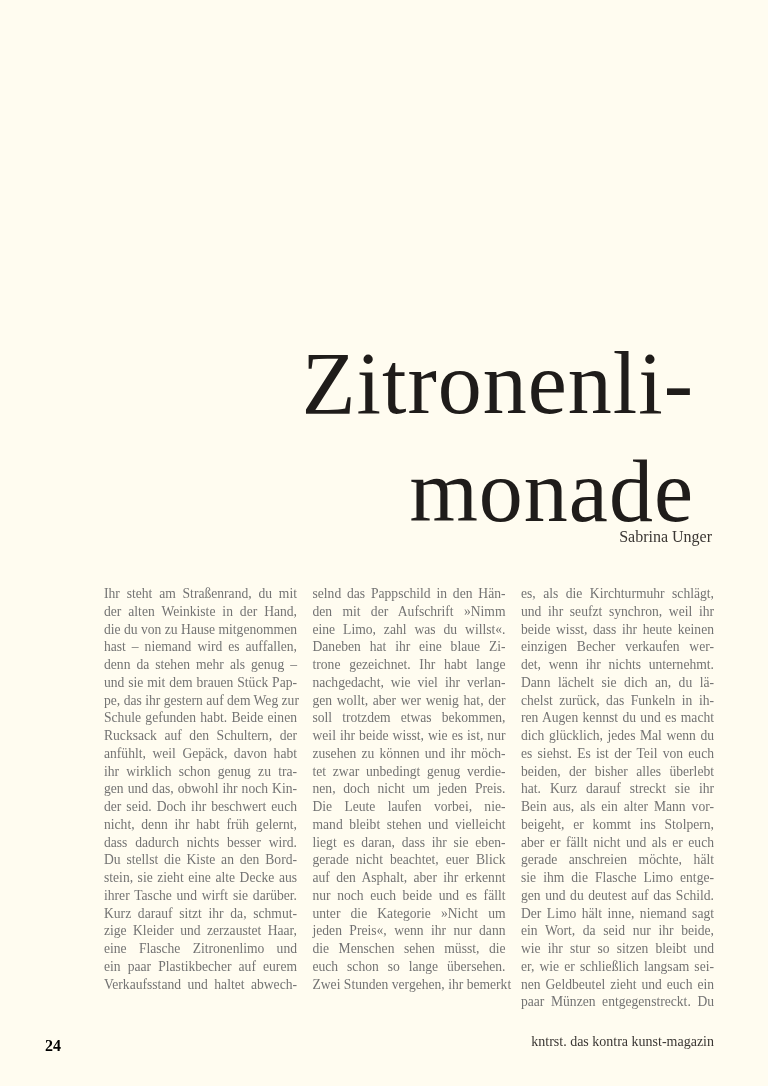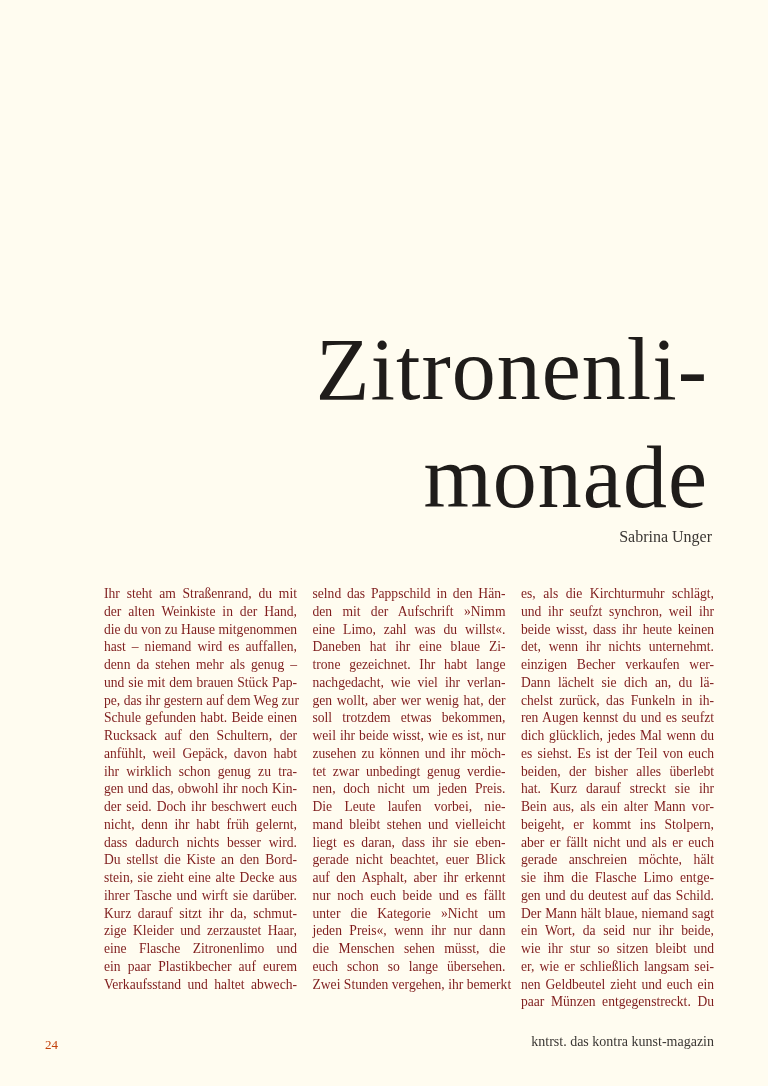--- a/index.html
+++ b/index.html
@@ -18,21 +18,21 @@
     .title {
       position: absolute;
       right: 56px;
       top: 312px;
       text-align: right;
       font-size: 88px;
       line-height: 108px;
       color: #1f1c1a;
       font-weight: normal;
       letter-spacing: 1px;
-      margin: 4px;
+      margin: 18px;
     }
     .title span { display: block; }
     .author {
       position: absolute;
       right: 56px;
       top: 528px;
       font-size: 16px;
       color: #3a3633;
     }
     .columns {
@@ -41,35 +41,36 @@
       left: 104px;
       width: 610px;
       display: flex;
       justify-content: space-between;
     }
     .col {
       width: 193px;
       font-size: 13.6px;
       line-height: 17.75px;
       text-align: justify;
-      color: #7f1d1d;
+      color: #737373;
     }
     .col .line {
       display: block;
       text-align: justify;
       text-align-last: justify;
       white-space: nowrap;
       overflow: visible;
     }
     .footer-page {
       position: absolute;
       left: 45px;
       top: 1037px;
-      font-size: 13px;
-      color: #c2410c;
+      font-size: 16px;
+      color: #000000;
+      font-weight: bold;
     }
     .footer-mag {
       position: absolute;
       right: 54px;
       top: 1034px;
       font-size: 14px;
       color: #3a3633;
     }
   </style>
 </head>
@@ -130,36 +131,36 @@
       <span class="line">unter die Kategorie »Nicht um</span>
       <span class="line">jeden Preis«, wenn ihr nur dann</span>
       <span class="line">die Menschen sehen müsst, die</span>
       <span class="line">euch schon so lange übersehen.</span>
       <span class="line">Zwei Stunden vergehen, ihr bemerkt</span>
     </div>
   <div class="col">
       <span class="line">es, als die Kirchturmuhr schlägt,</span>
       <span class="line">und ihr seufzt synchron, weil ihr</span>
       <span class="line">beide wisst, dass ihr heute keinen</span>
+      <span class="line">einzigen Becher verkaufen wer-</span>
       <span class="line">det, wenn ihr nichts unternehmt.</span>
-      <span class="line">einzigen Becher verkaufen wer-</span>
       <span class="line">Dann lächelt sie dich an, du lä-</span>
       <span class="line">chelst zurück, das Funkeln in ih-</span>
-      <span class="line">ren Augen kennst du und es seufzt</span>
+      <span class="line">ren Augen kennst du und es macht</span>
       <span class="line">dich glücklich, jedes Mal wenn du</span>
       <span class="line">es siehst. Es ist der Teil von euch</span>
       <span class="line">beiden, der bisher alles überlebt</span>
       <span class="line">hat. Kurz darauf streckt sie ihr</span>
       <span class="line">Bein aus, als ein alter Mann vor-</span>
       <span class="line">beigeht, er kommt ins Stolpern,</span>
       <span class="line">aber er fällt nicht und als er euch</span>
       <span class="line">gerade anschreien möchte, hält</span>
       <span class="line">sie ihm die Flasche Limo entge-</span>
       <span class="line">gen und du deutest auf das Schild.</span>
-      <span class="line">Der Mann hält blaue, niemand sagt</span>
+      <span class="line">Der Limo hält inne, niemand sagt</span>
       <span class="line">ein Wort, da seid nur ihr beide,</span>
       <span class="line">wie ihr stur so sitzen bleibt und</span>
       <span class="line">er, wie er schließlich langsam sei-</span>
       <span class="line">nen Geldbeutel zieht und euch ein</span>
       <span class="line">paar Münzen entgegenstreckt. Du</span>
     </div>
 </div>
 
 <div class="footer-page">24</div>
 <div class="footer-mag">kntrst. das kontra kunst-magazin</div>

